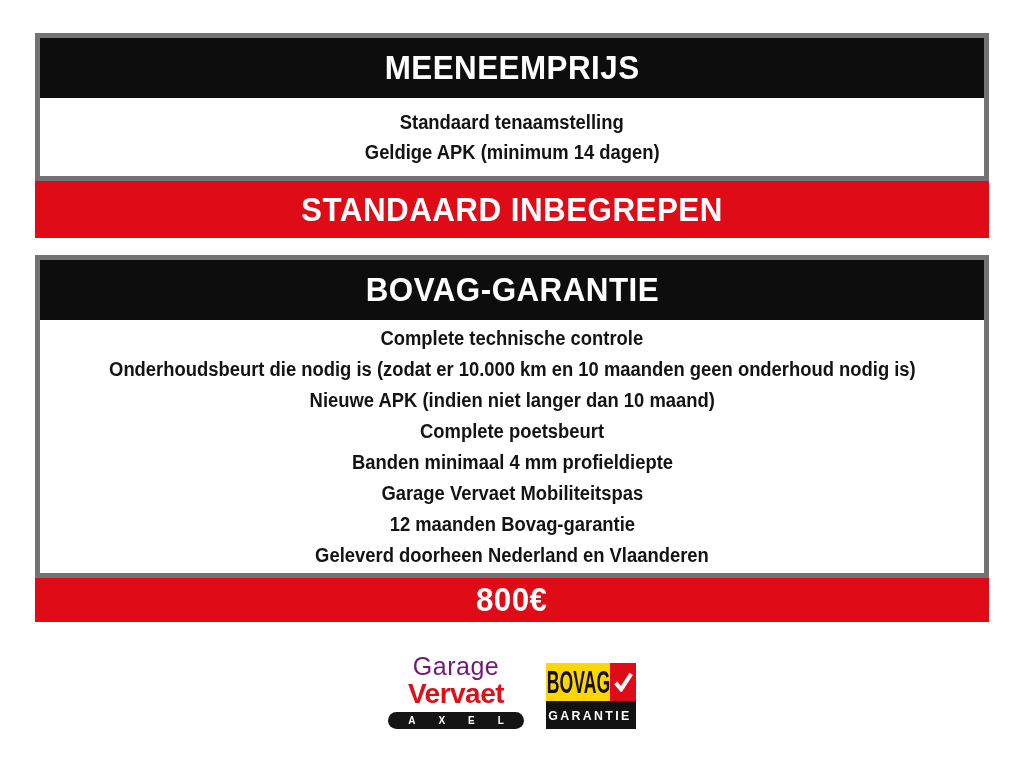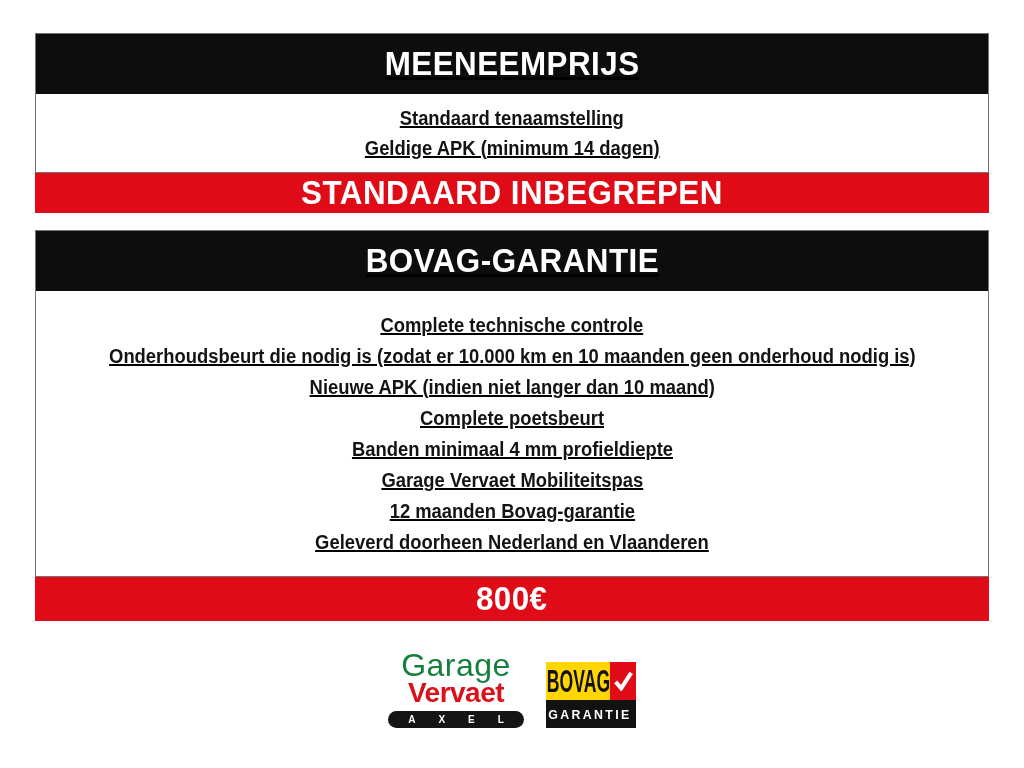--- a/index.html
+++ b/index.html
@@ -2,52 +2,52 @@
 <html><head>
 <meta charset="utf-8">
 <style>
   * { margin:0; padding:0; box-sizing:border-box; }
   html,body { width:1024px; height:768px; background:#ffffff;
               font-family:"Liberation Sans", sans-serif; overflow:hidden; }
 
   .page { width:954px; margin:33px auto 0; }
 
   
-  .card-box { border:1px solid #737373; background:#0ea5e9;text-decoration:underline; }
+  .card-box { border:5px solid #737373; background:#0ea5e9; }
 
   .bar { display:flex; align-items:center; justify-content:center; }
   .bar.black { background:#0d0d0d; color:#ffffff; height:60px; }
   .bar.red   { background:#df0c17; color:#ffffff; }
-  .bar.red.h57 { height:40px; }
+  .bar.red.h57 { height:57px; }
   .bar.red.h60 { height:44px; }
 
   .bar-title { font-size:33px; font-weight:bold; letter-spacing:0.5px;
                display:inline-block; white-space:nowrap;
                transform:scaleX(0.95); transform-origin:center; }
 
   .body { display:flex; flex-direction:column; justify-content:center; background:#ffffff; }
   .body.body1 { height:78px; }
-  .body.body2 { height:285px; }
+  .body.body2 { height:253px; }
 
   .line { display:flex; justify-content:center; align-items:center; }
   .body1 .line { height:30px; }
   .body2 .line { height:31px; }
 
   .item-text { font-size:20px; font-weight:bold; color:#131313;
                display:inline-block; white-space:nowrap;
                transform:scaleX(0.92); transform-origin:center; }
 
   .card2 { margin-top:17px; }
 
   
   .footer { display:flex; justify-content:center; align-items:flex-end;
             gap:22px; margin-top:33px; }
 
   .garage-logo { width:136px; text-align:center; }
-  .garage-top  { font-size:32px; line-height:23px; color:#15803d; letter-spacing:0.5px; }
+  .garage-top  { font-size:25px; line-height:23px; color:#701a75; letter-spacing:0.5px; }
   .garage-name { font-size:28px; line-height:31px; font-weight:bold;
                  color:#dc1019; letter-spacing:-0.5px; }
   .garage-badge { margin-top:3px; height:17px; background:#151515; border-radius:9px;
                   display:flex; align-items:center; justify-content:center; }
   .garage-badge span { color:#ffffff; font-size:10px; font-weight:bold;
                        letter-spacing:23px; margin-right:-23px; white-space:nowrap; }
 
   .bovag-logo { width:90px; }
   .bovag-top { display:flex; height:38px; }
   .bovag-yellow { background:#ffd503; width:64px; display:flex;

